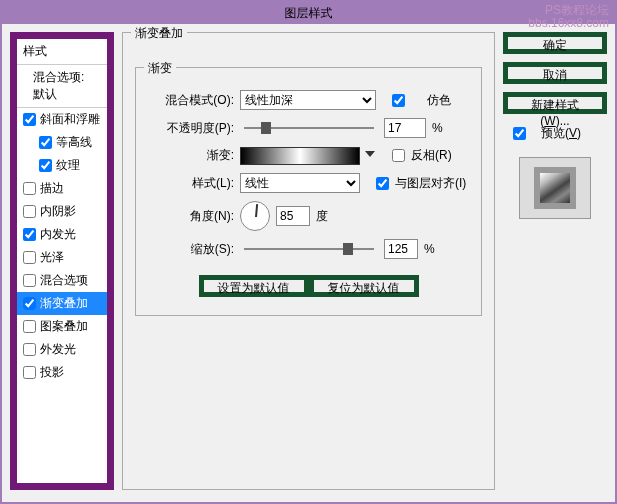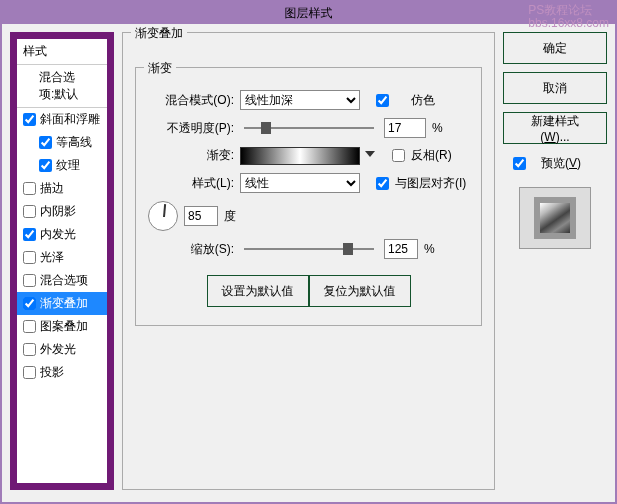--- a/index.html
+++ b/index.html
@@ -1,44 +1,44 @@
 <!DOCTYPE html>
 <html><head>
 <meta charset="utf-8">
 <style>
 * { box-sizing: border-box; font-family: "Microsoft YaHei", SimSun, sans-serif; font-size: 12px; }
 body { margin: 0; background: #f0f0f0; }
 .window { width: 617px; height: 504px; border: 2px solid #a07cb8; background: #f0f0f0; position: relative; }
 .titlebar { height: 22px; background: #a07cb8; color: #000; text-align: center; line-height: 22px; font-weight: normal; }
-.watermark { position: absolute; right: 6px; top: 2px; color: #c090c0; font-size: 11px; line-height: 1.1; z-index: 10; }
+.watermark { position: absolute; right: 6px; top: 2px; color: #c090c0; font-size: 11px; text-align: right; line-height: 1.1; z-index: 10; }
 .body { display: flex; padding: 8px; gap: 8px; height: calc(100% - 26px); }
 .left-panel { width: 104px; border: 7px solid #701a75; background: #fff; display: flex; flex-direction: column; }
 .left-header { padding: 4px 6px; border-bottom: 1px solid #ccc; }
-.left-sub { padding: 4px 22px; border-bottom: 1px solid #ccc; }
+.left-sub { padding: 4px 16px; border-bottom: 1px solid #ccc; }
 .style-list { flex: 1; overflow: auto; }
 .style-item { display: flex; align-items: center; padding: 3px 6px; gap: 4px; cursor: pointer; }
 .style-item.indent { padding-left: 22px; }
 .style-item.selected { background: #1e88ff; color: #fff; }
 .style-item input[type=checkbox] { margin: 0; }
 .center-panel { flex: 1; position: relative; }
 .fieldset { border: 1px solid #aaa; padding: 10px 12px 12px; margin: 0; position: relative; }
 .fieldset-label { position: absolute; top: -8px; left: 8px; background: #f0f0f0; padding: 0 4px; }
 .inner-fieldset { border: 1px solid #aaa; padding: 14px 12px 18px; position: relative; margin-top: 24px; }
 .row { display: flex; align-items: center; margin: 8px 0; gap: 6px; }
 .row-label { width: 86px; text-align: right; }
 select { height: 20px; border: 1px solid #888; background: #fff; }
 input[type=text] { height: 20px; border: 1px solid #888; text-align: left; padding: 0 3px; }
 .slider-track { width: 130px; height: 2px; background: #888; position: relative; margin: 0 4px; }
 .slider-thumb { width: 10px; height: 12px; background: #555; position: absolute; top: -5px; transform: translateX(-50%); }
 .gradient-swatch { width: 120px; height: 18px; background: linear-gradient(to right, #000 0%, #fff 50%, #000 100%); border: 1px solid #333; position: relative; }
 .gradient-swatch::after { content: ""; position: absolute; right: -16px; top: 3px; border-left: 5px solid transparent; border-right: 5px solid transparent; border-top: 6px solid #333; }
 .angle-dial { width: 30px; height: 30px; border: 1px solid #888; border-radius: 50%; position: relative; background: #fff; }
 .angle-dial::after { content: ""; position: absolute; width: 2px; height: 13px; background: #333; left: 14px; top: 2px; transform-origin: bottom; transform: rotate(5deg); }
 .btn-row { display: flex; gap: 0; justify-content: center; margin-top: 16px; }
-button { height: 32px; border: 1px solid #14532d; background: #efefef; padding: 0 14px; cursor: pointer; }
+button { height: 22px; border: 5px solid #14532d; background: #efefef; padding: 0 14px; cursor: pointer; }
 .right-panel { width: 104px; display: flex; flex-direction: column; gap: 8px; align-items: stretch; }
 .right-panel button { width: 100%; }
 .preview-check { display: flex; align-items: center; gap: 12px; padding: 2px 6px; }
 .preview-box { width: 72px; height: 62px; border: 1px solid #999; background: #ddd; margin: 4px auto; display: flex; align-items: center; justify-content: center; }
 .bevel-thumb { width: 42px; height: 42px; background: linear-gradient(145deg,#fff 0%,#bbb 25%,#444 55%,#888 75%,#333 100%); border: 6px solid #999; }
 .underline { text-decoration: underline; }
 </style>
 </head>
 <body>
 
@@ -108,21 +108,21 @@
     </div>
 
     <div class="center-panel">
       <div class="fieldset" style="height:100%;">
         <span class="fieldset-label">渐变叠加</span>
         <div class="inner-fieldset">
           <span class="fieldset-label">渐变</span>
 
           <div class="row">
             <span class="row-label">混合模式(O):</span>
-            <select style="width:120px">
+            <select style="width:136px">
               <option>线性加深</option>
             </select>
             <label style="margin-left:6px;display:flex;align-items:center;gap:19px">
               <input type="checkbox" checked="" style="">
               <span>仿色</span>
             </label>
           </div>
 
           <div class="row">
             <span class="row-label">不透明度(P):</span>
@@ -147,20 +147,21 @@
             <select style="width:120px">
               <option>线性</option>
             </select>
             <label style="margin-left:6px;display:flex;align-items:center;gap:3px">
               <input type="checkbox" checked="" style="">
               <span>与图层对齐(I)</span>
             </label>
           </div>
 
           <div class="row">
+            <span class="row-label">角度(N):</span>
             <div class="angle-dial"></div>
             <input type="text" style="width: 34px;" value="85">
             <span>度</span>
           </div>
 
           <div class="row">
             <span class="row-label">缩放(S):</span>
             <div class="slider-track">
               <div class="slider-thumb" style="left:80%"></div>
             </div>

